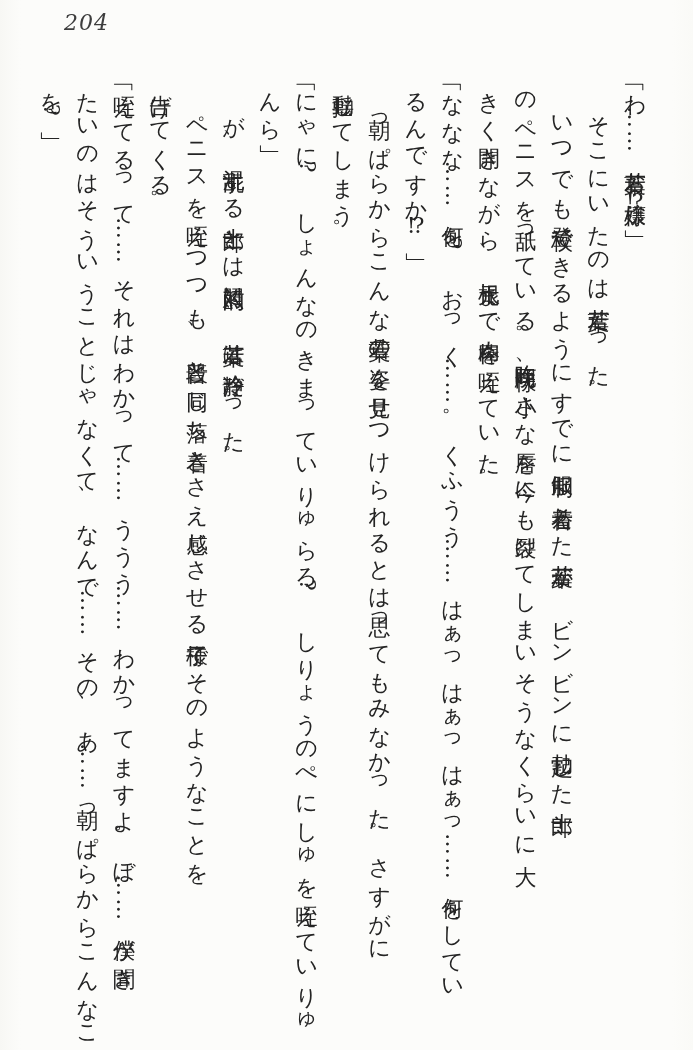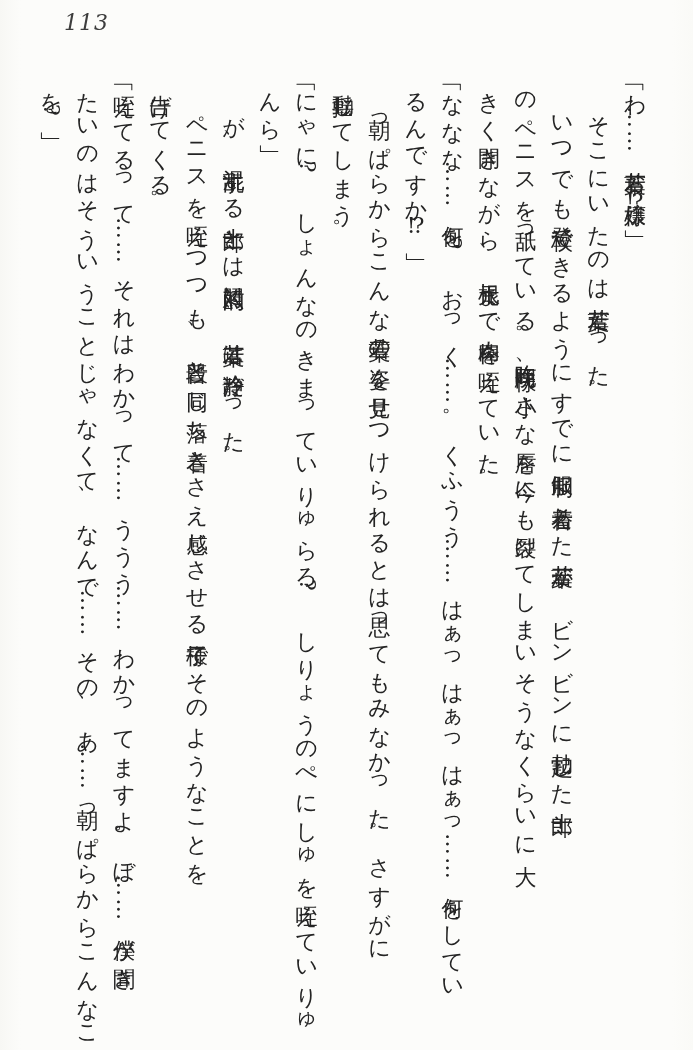--- a/index.html
+++ b/index.html
@@ -50,21 +50,21 @@
   }
   .col.indent {
     text-indent: 24px;     
   }
 </style>
 </head>
 <body>
 
 <div class="book-page">
 
-  <div class="page-number">113</div>
+  <div class="page-number">204</div>
 
   <div class="text-area">
     <div class="col">「わ……若葉お嬢様⁉」</div>
     <div class="col indent">そこにいたのは若葉だった。</div>
     <div class="col indent">いつでも登校できるようにすでに制服に着替えた若葉が、ビンビンに勃起した士郎</div>
     <div class="col">のペニスを舐っている。昨晩同様、小さな唇を今にも裂けてしまいそうなくらいに大</div>
     <div class="col">きく開きながら、根元まで肉棒を咥えていた。</div>
     <div class="col">「ななな……何を?　おっく……。くふうう……はぁっはぁっはぁっ……何をしてい</div>
     <div class="col">るんですか⁉」</div>
     <div class="col indent">朝っぱらからこんな若葉の姿を見せつけられるとは思ってもみなかった。さすがに</div>

